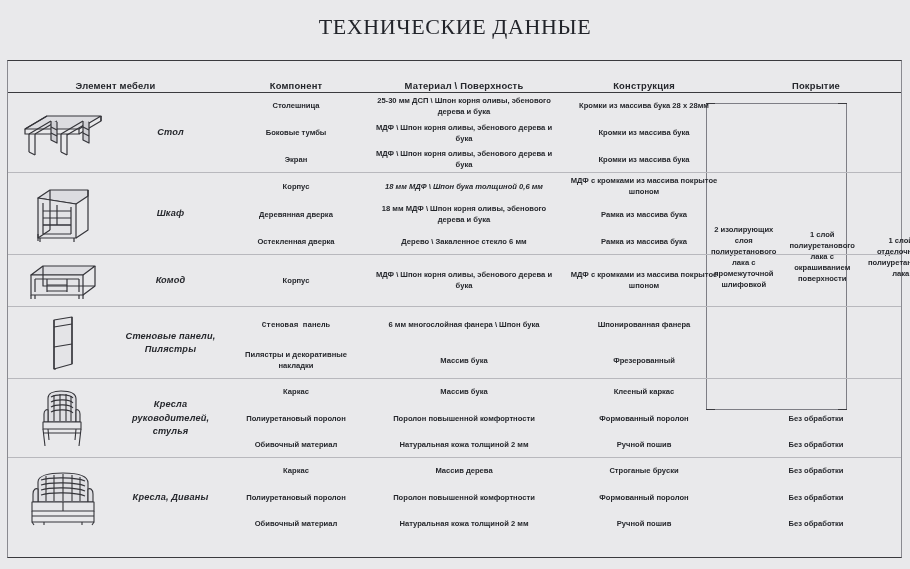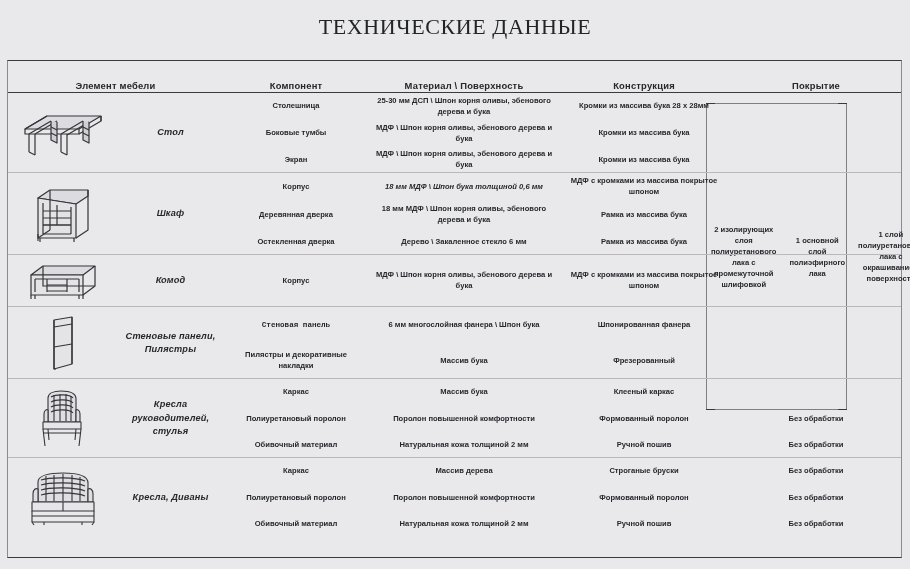--- a/index.html
+++ b/index.html
@@ -145,21 +145,20 @@
       <div class="cell" style="left:551px;width:170px;">Конструкция</div>
       <div class="cell" style="left:721px;width:174px;">Покрытие</div>
     </div>
 
     <div id="coat-box">
       <div class="tick" style="left:-1px;top:-1px;"></div>
       <div class="tick" style="right:-1px;top:-1px;"></div>
       <div class="tick" style="left:-1px;bottom:-1px;"></div>
       <div class="tick" style="right:-1px;bottom:-1px;"></div>
       <div class="line">2 изолирующих слоя полиуретанового лака с промежуточной шлифовкой</div>
-      <div class="line">1 основной слой  полиэфирного лака</div>
       <div class="line">1 слой полиуретанового лака с окрашиванием поверхности</div>
       <div class="line">1 слой отделочного полиуретанового лака</div>
     </div>
 
     <div class="row" style="height:80px;">
       <div class="icon-cell" style="top:0;width:110px;height:80px;">
         <svg width="84" height="52" viewBox="0 0 84 52">
           <g fill="none" stroke="#35353a" stroke-width="1.2" stroke-linejoin="round">
             <path d="M4 22 L26 9 L80 9 L58 22 Z" fill="#dcdce0"></path>
             <path d="M4 22 L4 27 L58 27 L58 22"></path>

